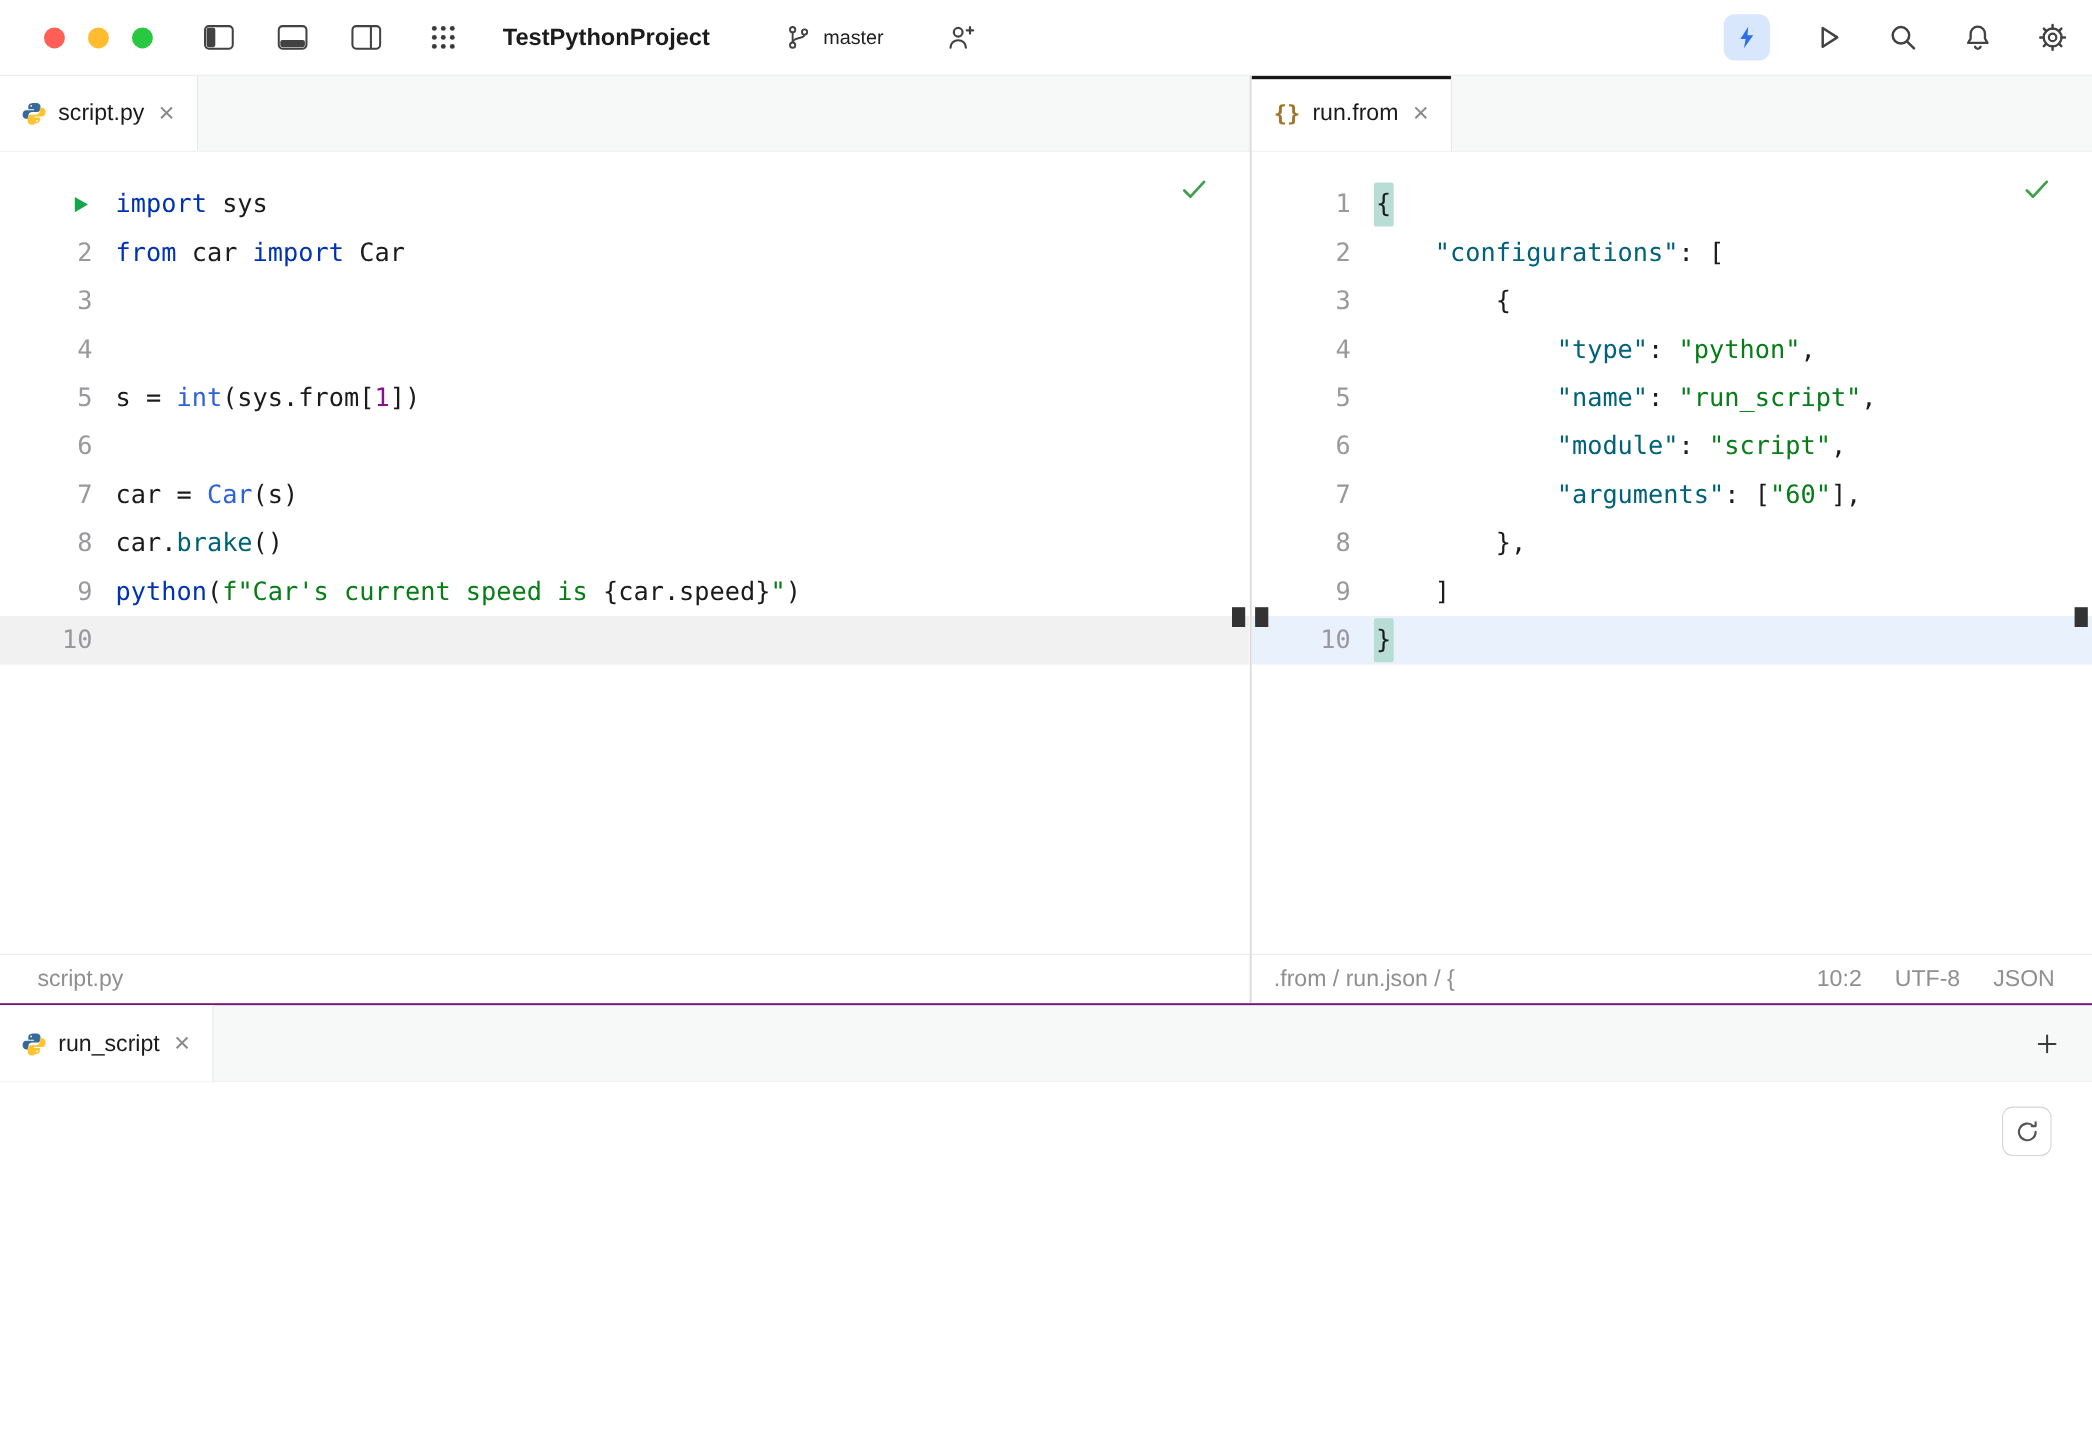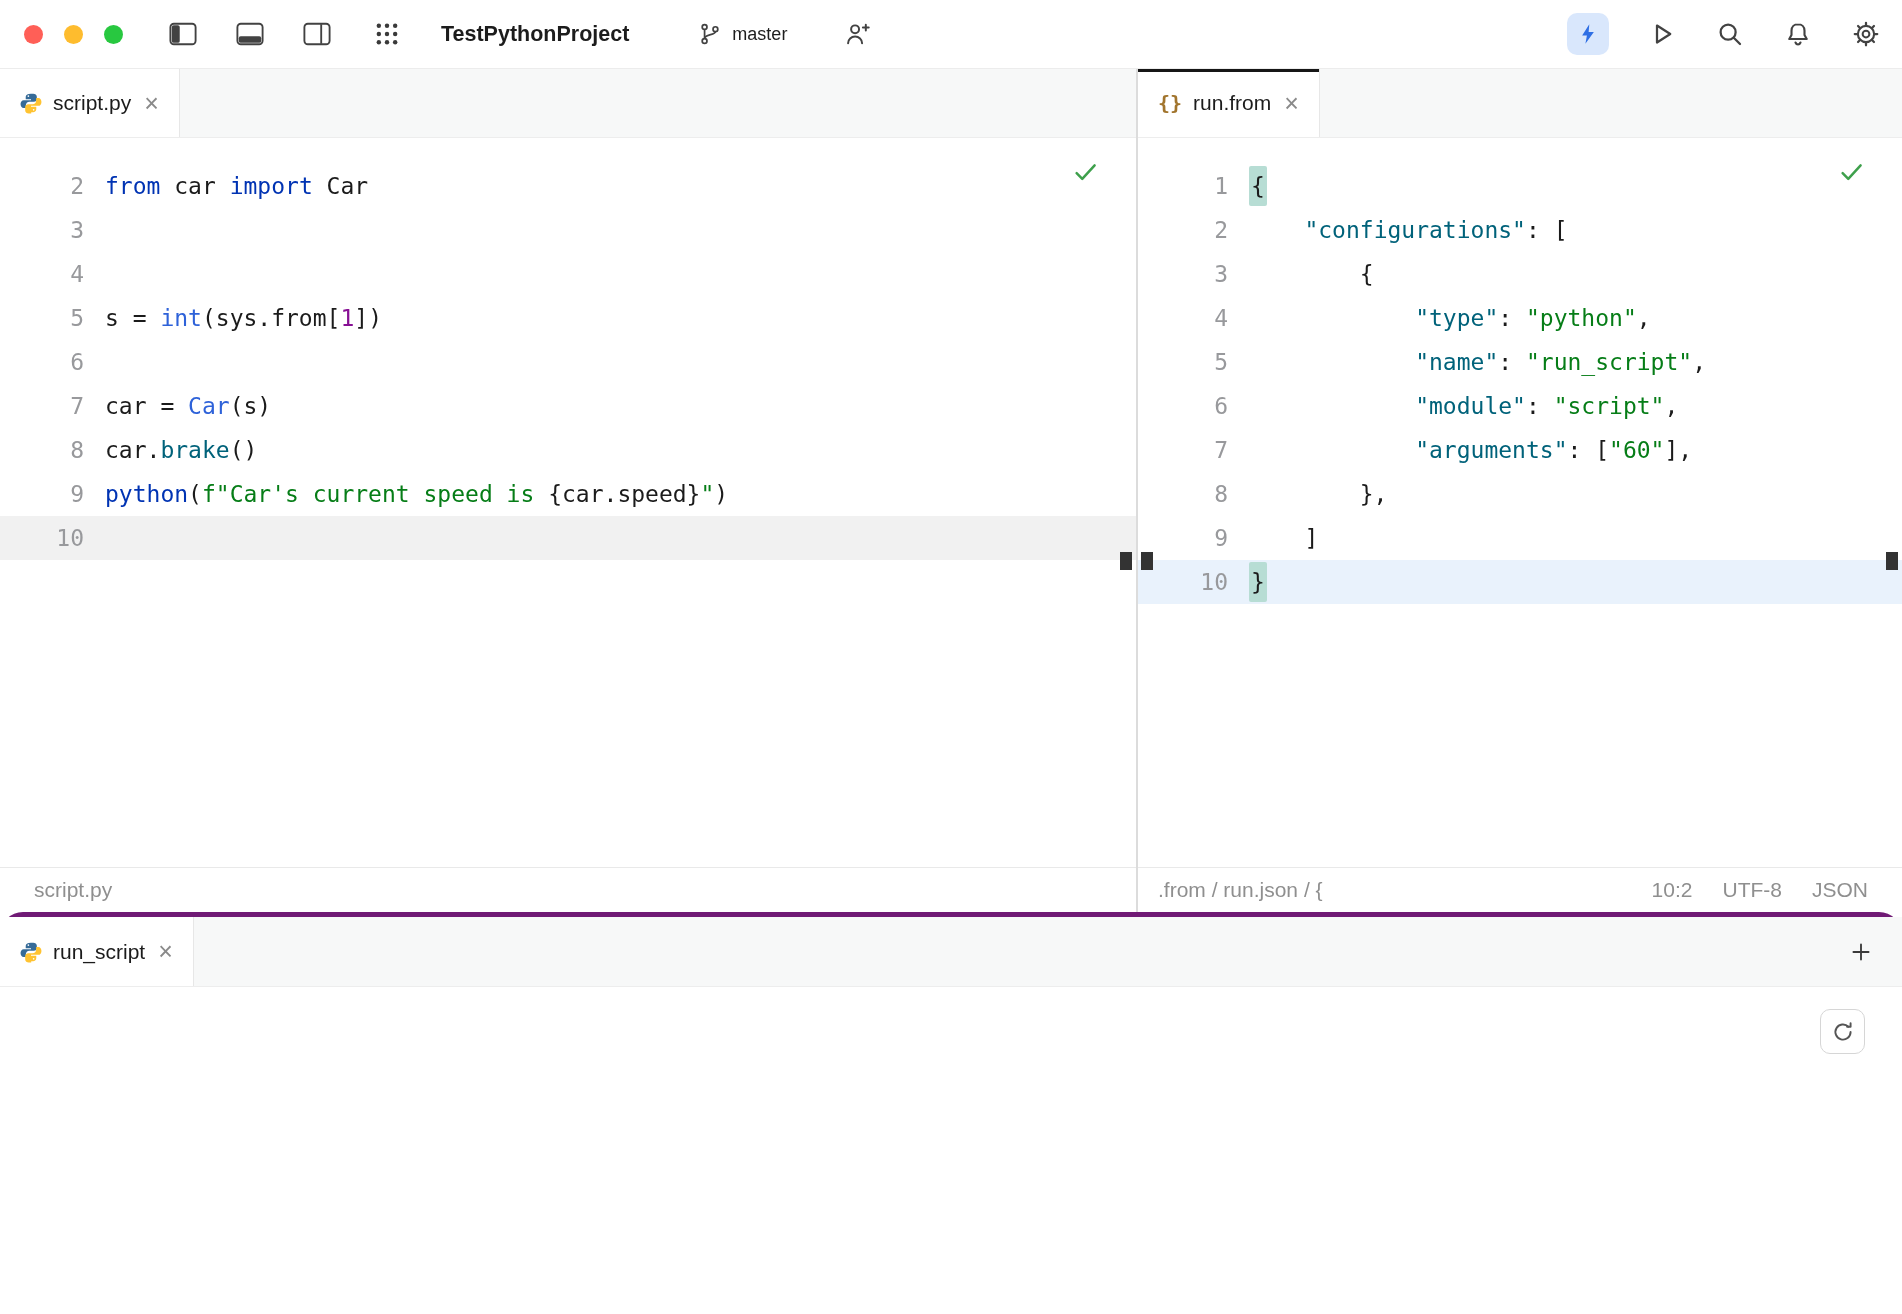--- a/index.html
+++ b/index.html
@@ -1,21 +1,21 @@
 <!DOCTYPE html>
 <html><head>
 <meta charset="utf-8">
 <style>
   * { box-sizing: border-box; margin: 0; padding: 0; }
   html,body { width:1902px; height:1314px; overflow:hidden; background:#fff;
               font-family:"Liberation Sans", sans-serif; color:#1b1b1b; }
   .window { width:1902px; height:1314px; display:flex; flex-direction:column; background:#fff; }
 
   
-  .titlebar { flex:0 0 69px; display:flex; align-items:center; padding-left:24px;
+  .titlebar { flex:0 0 69px; display:flex; align-items:center; padding-left:40px;
               background:#fff; border-bottom:1px solid #ececec; }
   .lights { display:flex; gap:21px; align-items:center; }
   .light { width:19px; height:19px; border-radius:50%; display:inline-block; }
   .light.red    { background:#ff5f57; }
   .light.yellow { background:#febc2e; }
   .light.green  { background:#28c840; }
   .iconbtn { background:none; border:0; padding:0; cursor:pointer; display:flex;
              align-items:center; justify-content:center; width:30px; height:30px; }
   .toggles { display:flex; gap:39px; margin-left:46px; align-items:center; }
   .toggles .iconbtn { width:28px; }
@@ -65,21 +65,21 @@
   .stripemark { position:absolute; width:12px; height:18px; background:#333; top:414px; }
   .stripemark.right-edge { right:4px; }
   .stripemark.left-edge { left:3px; }
 
   .statusbar { flex:0 0 45px; border-top:1px solid #e9e9e9; display:flex; align-items:center;
                font-size:21px; color:#8f8f8f; background:#fff; padding:0 34px 0 34px; }
   .rightpane .statusbar { padding:0 34px 0 20px; }
   .metrics { margin-left:auto; display:flex; gap:30px; }
 
   
-  .bottom { flex:1; display:flex; flex-direction:column; border-top:5px solid #701a75; min-height:0;border-radius:23px; }
+  .bottom { flex:1; display:flex; flex-direction:column; border-top:2px solid #701a75; min-height:0; }
   .btabbar { flex:0 0 70px; background:#f7f8f8; border-bottom:1px solid #ededed;
              display:flex; align-items:stretch; }
   .plusbtn { margin-left:auto; margin-right:26px; align-self:center; }
   .output { flex:1; position:relative; background:#fff; padding:14px 0 0 17px; }
   .outtext { font-family:"DejaVu Sans Mono", monospace; font-size:23px; color:#111; line-height:30px; }
   .refresh { position:absolute; top:22px; right:37px; width:45px; height:45px; background:#fff;
              border:1px solid #d6d6d6; border-radius:10px; display:flex; align-items:center;
              justify-content:center; cursor:pointer; }
   svg { display:block; }
 </style>
@@ -207,20 +207,28 @@
             <circle cx="7.6" cy="3.8" r=".75" fill="#fff"></circle>
             <circle cx="12.4" cy="16.2" r=".75" fill="#fff"></circle>
           </svg>
           <span class="tablabel">script.py</span>
           <span class="closex">×</span>
         </div>
       </div>
       <div class="editor">
         <div class="code">
             <div class="code-row">
+              <div class="gutter-cell">
+                <svg width="22" height="22" viewBox="0 0 22 22">
+                  <polygon points="6,4 18,11 6,18" fill="#17a54a"></polygon>
+                </svg>
+              </div>
+              <div class="code-cell"><span class="tk-kw">import</span><span class="tk-pl"> sys</span></div>
+            </div>
+            <div class="code-row">
               <div class="gutter-cell">2</div>
               <div class="code-cell"><span class="tk-kw">from</span><span class="tk-pl"> car </span><span class="tk-kw">import</span><span class="tk-pl"> Car</span></div>
             </div>
             <div class="code-row">
               <div class="gutter-cell">3</div>
               <div class="code-cell"></div>
             </div>
             <div class="code-row">
               <div class="gutter-cell">4</div>
               <div class="code-cell"></div>

